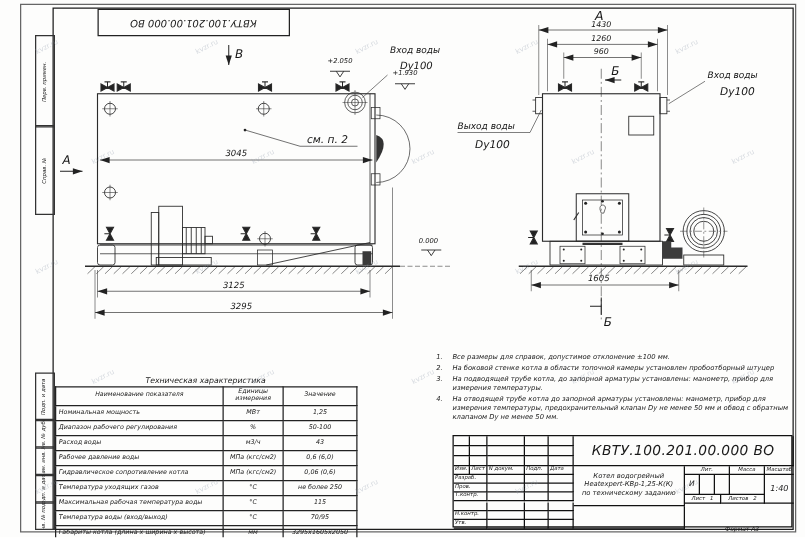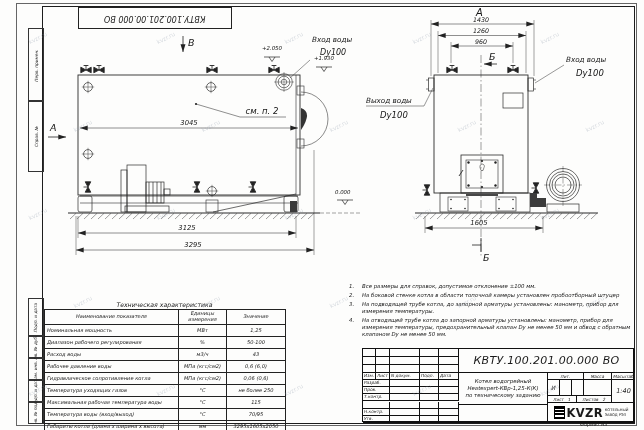--- a/index.html
+++ b/index.html
@@ -554,28 +554,20 @@
 
     <div class="cell lmsh" style="left:185px;top:47px;width:29px;height:7px;gap:4px;">
       <span>Лист</span>
       <span>1</span>
     </div>
     <div class="cell lmsh" style="left:214px;top:47px;width:35px;height:7px;gap:4px;">
       <span>Листов</span>
       <span>2</span>
     </div>
 
-    <div class="cell" id="logo-cell">
-      <span id="logo-bars"></span>
-      <span id="logo-text">KVZR</span>
-      <span id="logo-cap">
-        <span>КОТЕЛЬНЫЙ</span><br>
-        <span>ЗАВОД РЭП</span>
-      </span>
-    </div>
   </div>
 
   <div class="abs ov" id="format-label">Формат А3</div>
 
   <div class="abs" id="wm">
       <span style="left: 28px; top: 35px;">kvzr.ru</span>
       <span style="left: 156px; top: 35px;">kvzr.ru</span>
       <span style="left: 284px; top: 35px;">kvzr.ru</span>
       <span style="left: 412px; top: 35px;">kvzr.ru</span>
       <span style="left: 540px; top: 35px;">kvzr.ru</span>

